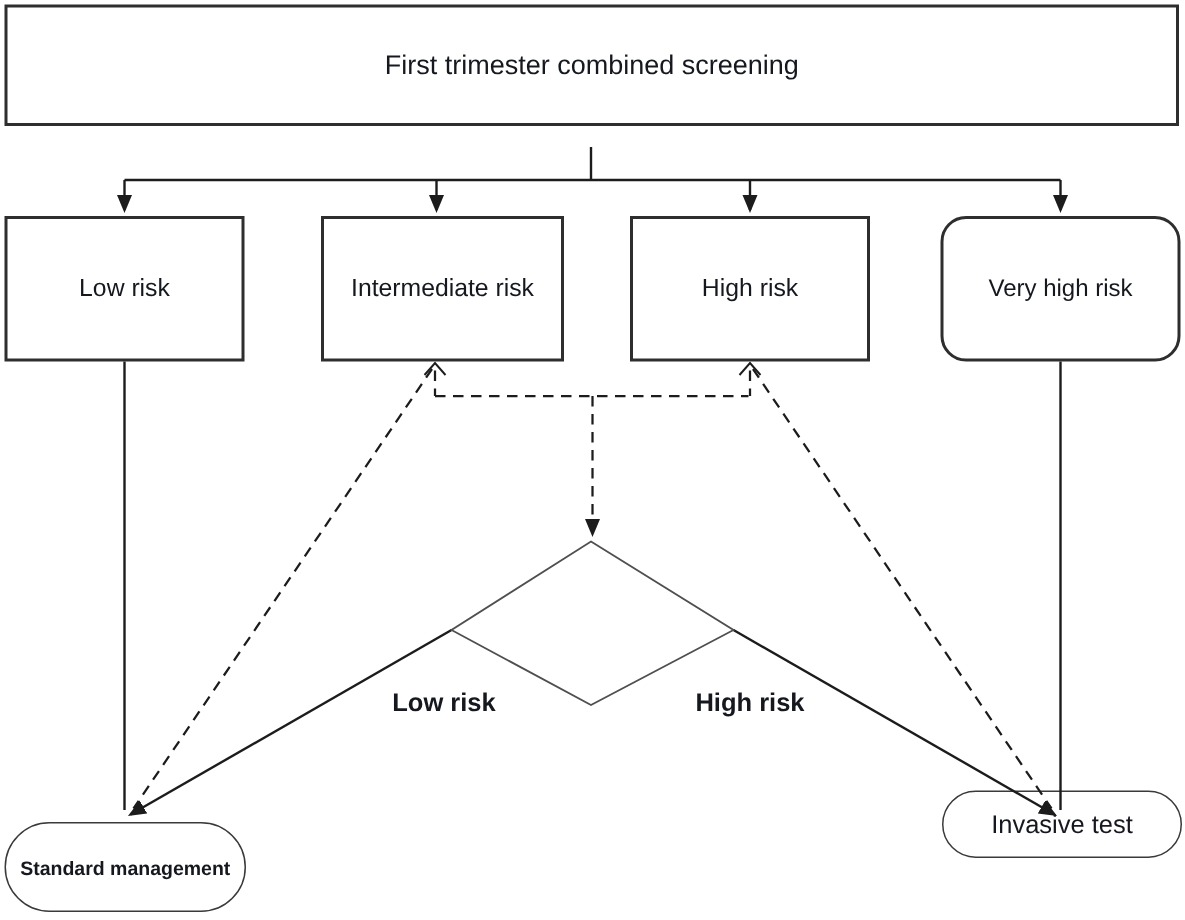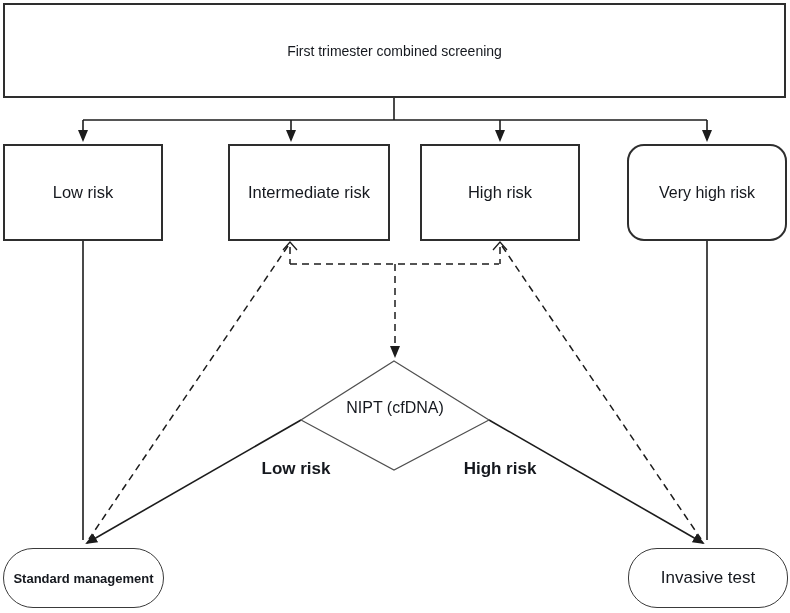--- a/index.html
+++ b/index.html
@@ -25,27 +25,27 @@
     justify-content: center;
     text-align: center;
     z-index: 1;
   }
   .rect {
     border: 2px solid #2e2e2e;
   }
   .stadium {
     border: 1.5px solid #3a3a3a;
   }
-  #top-box        { left: 3px;   top: 3px;   width: 783px; height: 95px; font-size: 14px; }
+  #top-box        { left: 3px;   top: 3px;   width: 783px; height: 81px; font-size: 18px; }
   #low-risk-box   { left: 3px;   top: 144px; width: 160px; height: 97px; font-size: 16.5px; }
-  #intermediate-box { left: 228px; top: 144px; width: 162px; height: 97px; font-size: 16.5px; line-height: 25px; padding: 0 14px; }
+  #intermediate-box { left: 214px; top: 144px; width: 162px; height: 97px; font-size: 16.5px; line-height: 25px; padding: 0 14px; }
   #high-risk-box  { left: 420px; top: 144px; width: 160px; height: 97px; font-size: 16.5px; }
   #very-high-risk-box { left: 627px; top: 144px; width: 160px; height: 97px; font-size: 16px; border-radius: 17px; }
   #standard-management-node { left: 3px;  top: 548px; width: 161px; height: 60px; border-radius: 30px; font-size: 13px; font-weight: bold; }
-  #invasive-test-node { left: 628px; top: 548px; width: 160px; height: 60px; border-radius: 29px; font-size: 17px; }
+  #invasive-test-node { left: 628px; top: 527px; width: 160px; height: 45px; border-radius: 29px; font-size: 17px; }
 
   #connector-layer {
     position: absolute;
     left: 0; top: 0;
     width: 790px; height: 613px;
     z-index: 2;
     pointer-events: none;
   }
   .float-label {
     position: absolute;
@@ -122,17 +122,16 @@
     </g>
 
     <g stroke="#1c1c1c" stroke-width="1.3" fill="none">
       <path d="M283,250 L290,242 L297,250"></path>
       <path d="M493,250 L500,242 L507,250"></path>
     </g>
 
     <polygon points="394,361 489,420 394,470 301,420" fill="#ffffff" stroke="#4f4f4f" stroke-width="1.2"></polygon>
   </svg>
 
-  <div class="float-label" id="nipt-label">NIPT (cfDNA)</div>
   <div class="float-label" id="branch-low-label">Low risk</div>
   <div class="float-label" id="branch-high-label">High risk</div>
 
 </div>
 
 </body></html>

